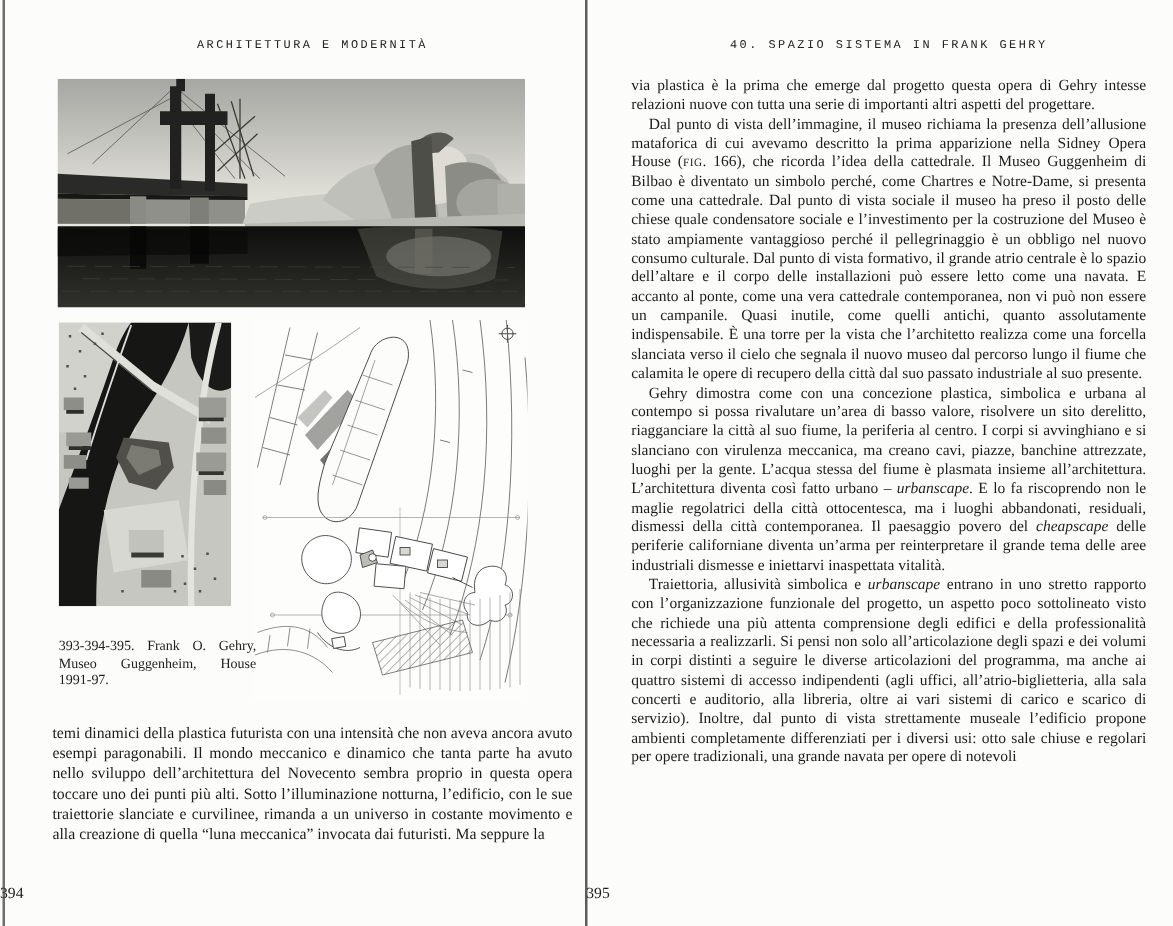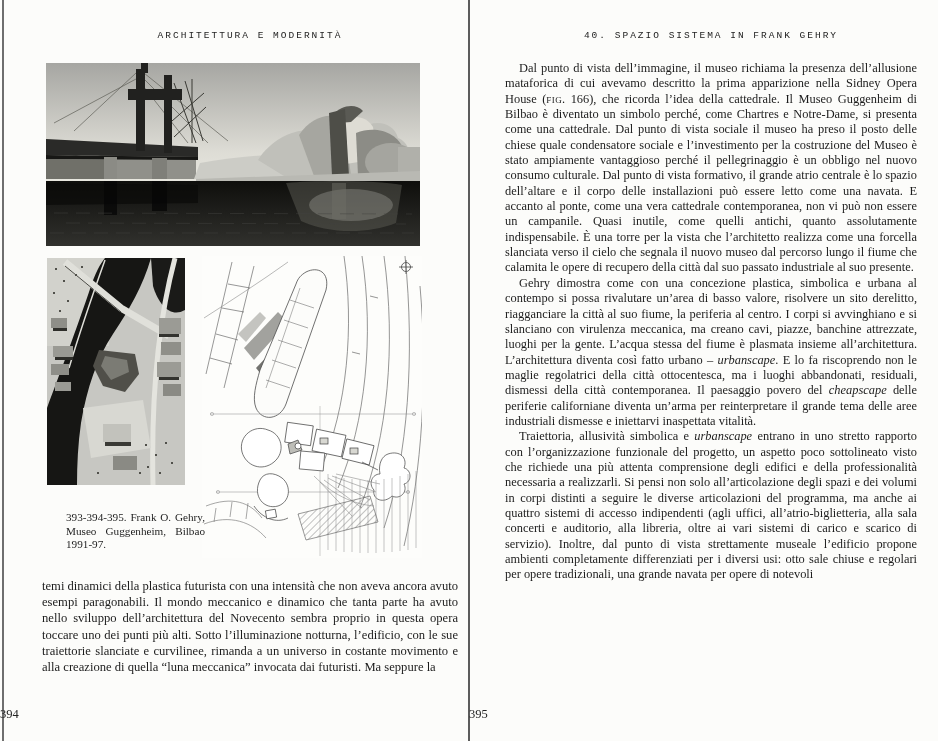--- a/index.html
+++ b/index.html
@@ -18,21 +18,21 @@
   .rh-right{left:505px;width:412px;}
   figure{margin:0;padding:0;position:absolute;}
   .fig-night{left:46px;top:63px;width:374px;height:183px;}
   .fig-aerial{left:47px;top:258px;width:138px;height:227px;}
   .fig-plan{left:202px;top:256px;width:220px;height:302px;}
   svg{display:block;}
   .caption{
     position:absolute;left:47px;top:511px;width:158px;
     font-size:11.2px;line-height:13.5px;color:#1e1e1e;
   }
-  .cap-line{text-align:justify;text-align-last:justify;margin-left:19px;}
+  .cap-line{text-align:justify;text-align-last:justify;}
   .cap-line.last{text-align:left;text-align-last:left;}
   .body-text{
     position:absolute;text-align:justify;color:#1c1c1c;
   }
   .body-text p{margin:0;}
   .body-text p.indent{text-indent:14px;}
   .body-left{left:42px;top:578px;width:416px;font-size:12.6px;line-height:16.2px;}
   .body-right{left:505px;top:61px;width:412px;font-size:12.4px;line-height:15.35px;}
   .it{font-style:italic;}
   .sc{font-variant:small-caps;letter-spacing:.4px;}
@@ -271,33 +271,34 @@
           <path d="M2,268 C28,258 50,266 64,282"></path>
           <line x1="14" y1="252" x2="12" y2="266"></line>
             <line x1="30" y1="246" x2="28" y2="261"></line>
             <line x1="46" y1="247" x2="44" y2="263"></line>
         </g>
       </svg>
     </figure>
 
     <div class="caption">
       <div class="cap-line">393-394-395. Frank O. Gehry,</div>
-      <div class="cap-line">Museo Guggenheim, Bilbao</div>
+      <div class="cap-line">Museo Guggenheim, House</div>
       <div class="cap-line last">1991-97.</div>
     </div>
 
     <div class="body-text body-left">
         <p><span>temi dinamici della plastica futurista con una intensità che non aveva ancora avuto esempi paragonabili. Il mondo meccanico e dinamico che tanta parte ha avuto nello sviluppo dell’architettura del Novecento sembra proprio in questa opera toccare uno dei punti più alti. Sotto l’illuminazione notturna, l’edificio, con le sue traiettorie slanciate e curvilinee, rimanda a un universo in costante movimento e alla creazione di quella “luna meccanica” invocata dai futuristi. Ma seppure la</span></p>
       </div>
 
     <div class="page-num pn-left">394</div>
   </section>
 
   <section>
     <div class="running-head rh-right">40. SPAZIO SISTEMA IN FRANK GEHRY</div>
     <div class="body-text body-right">
+        <p><span>via plastica è la prima che emerge dal progetto questa opera di Gehry intesse relazioni nuove con tutta una serie di importanti altri aspetti del progettare.</span></p>
         <p class="indent"><span>Dal punto di vista dell’immagine, il museo richiama la presenza dell’allusione mataforica di cui avevamo descritto la prima apparizione nella Sidney Opera House (</span><span class="sc">fig</span><span>. 166), che ricorda l’idea della cattedrale. Il Museo Guggenheim di Bilbao è diventato un simbolo perché, come Chartres e Notre-Dame, si presenta come una cattedrale. Dal punto di vista sociale il museo ha preso il posto delle chiese quale condensatore sociale e l’investimento per la costruzione del Museo è stato ampiamente vantaggioso perché il pellegrinaggio è un obbligo nel nuovo consumo culturale. Dal punto di vista formativo, il grande atrio centrale è lo spazio dell’altare e il corpo delle installazioni può essere letto come una navata. E accanto al ponte, come una vera cattedrale contemporanea, non vi può non essere un campanile. Quasi inutile, come quelli antichi, quanto assolutamente indispensabile. È una torre per la vista che l’architetto realizza come una forcella slanciata verso il cielo che segnala il nuovo museo dal percorso lungo il fiume che calamita le opere di recupero della città dal suo passato industriale al suo presente.</span></p>
         <p class="indent"><span>Gehry dimostra come con una concezione plastica, simbolica e urbana al contempo si possa rivalutare un’area di basso valore, risolvere un sito derelitto, riagganciare la città al suo fiume, la periferia al centro. I corpi si avvinghiano e si slanciano con virulenza meccanica, ma creano cavi, piazze, banchine attrezzate, luoghi per la gente. L’acqua stessa del fiume è plasmata insieme all’architettura. L’architettura diventa così fatto urbano – </span><span class="it">urbanscape</span><span>. E lo fa riscoprendo non le maglie regolatrici della città ottocentesca, ma i luoghi abbandonati, residuali, dismessi della città contemporanea. Il paesaggio povero del </span><span class="it">cheapscape</span><span> delle periferie californiane diventa un’arma per reinterpretare il grande tema delle aree industriali dismesse e iniettarvi inaspettata vitalità.</span></p>
         <p class="indent"><span>Traiettoria, allusività simbolica e </span><span class="it">urbanscape</span><span> entrano in uno stretto rapporto con l’organizzazione funzionale del progetto, un aspetto poco sottolineato visto che richiede una più attenta comprensione degli edifici e della professionalità necessaria a realizzarli. Si pensi non solo all’articolazione degli spazi e dei volumi in corpi distinti a seguire le diverse articolazioni del programma, ma anche ai quattro sistemi di accesso indipendenti (agli uffici, all’atrio-biglietteria, alla sala concerti e auditorio, alla libreria, oltre ai vari sistemi di carico e scarico di servizio). Inoltre, dal punto di vista strettamente museale l’edificio propone ambienti completamente differenziati per i diversi usi: otto sale chiuse e regolari per opere tradizionali, una grande navata per opere di notevoli</span></p>
       </div>
     <div class="page-num pn-right">395</div>
   </section>
 </div>
 
 </body></html>

